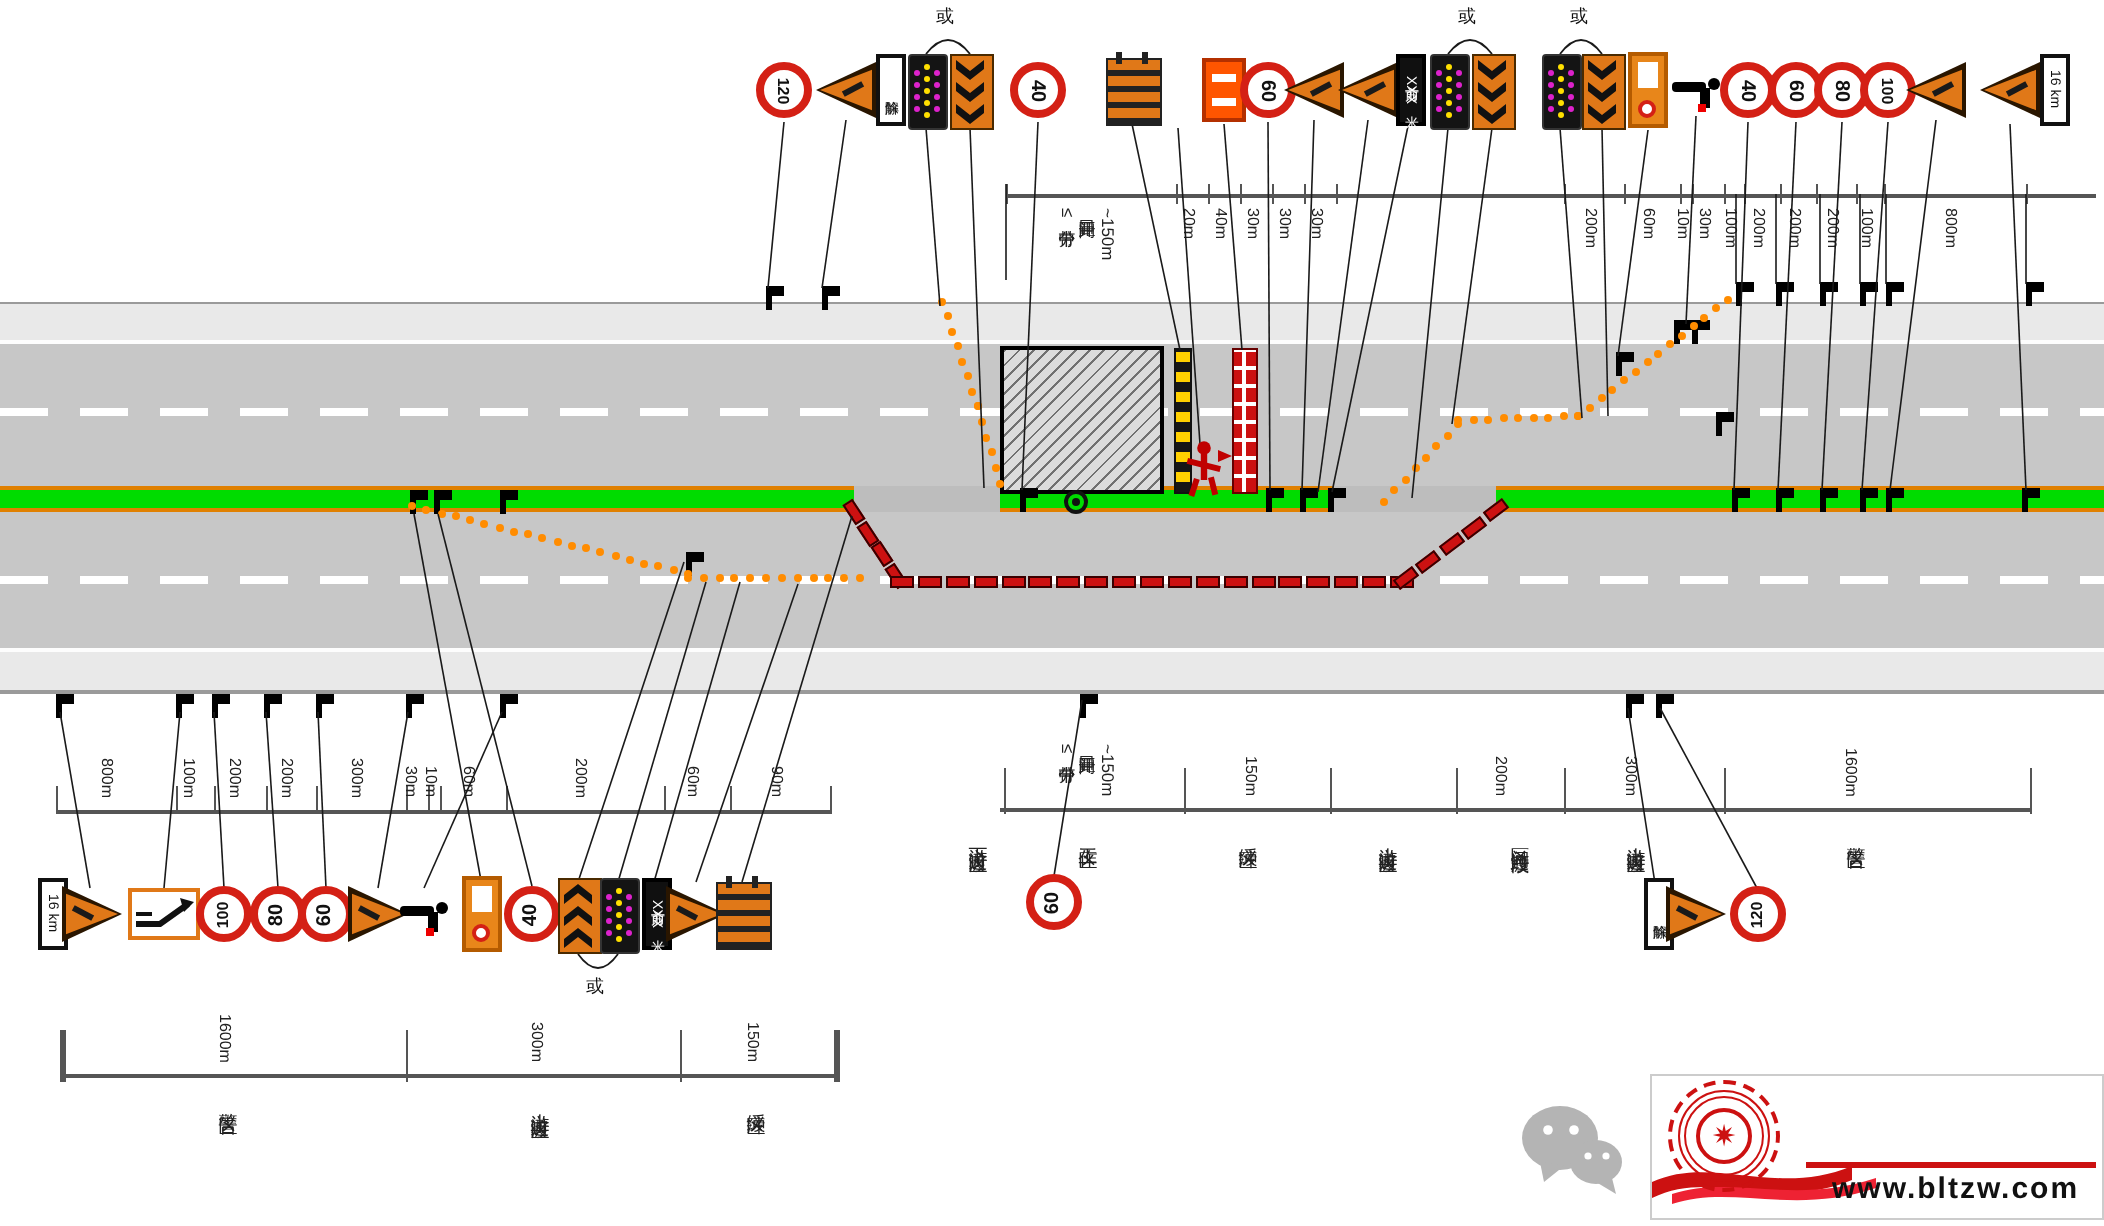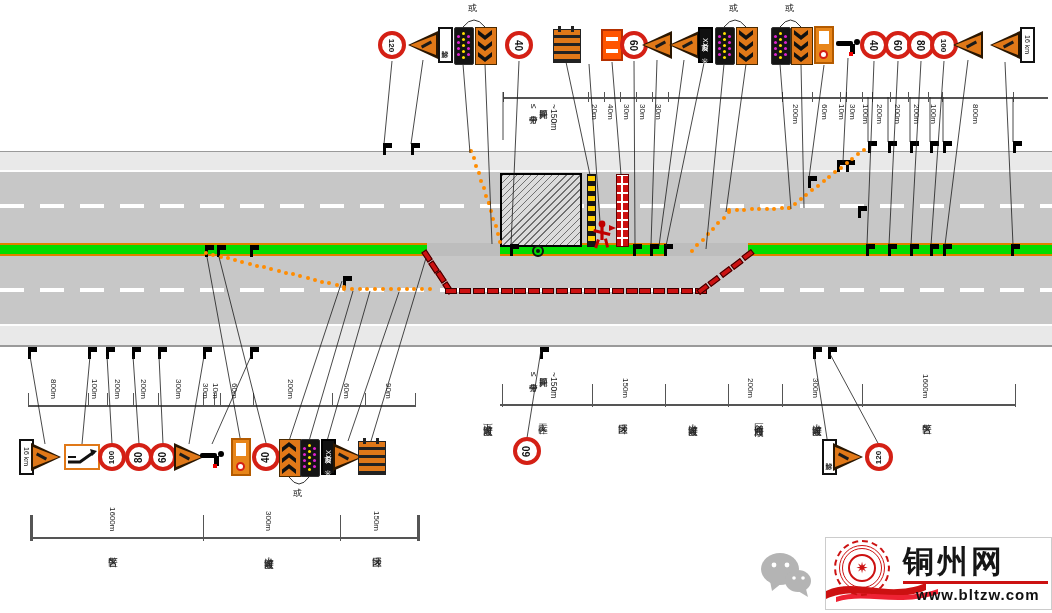--- a/index.html
+++ b/index.html
@@ -671,16 +671,15 @@
     <div class="e3">
         <span>✷</span>
       </div>
   </div>
   <div class="abs" style="left:826px;top:575px;z-index:20">
     <svg width="130" height="32" viewBox="0 0 130 32">
       <path d="M0,16 C30,2 62,24 100,8 L100,15 C62,31 30,9 0,24 Z" fill="#c11"></path>
       <path d="M10,22 C40,12 70,28 112,14 L112,19 C70,33 40,17 10,27 Z" fill="#e23"></path>
     </svg>
   </div>
-  <div class="abs wm-title">铜州网</div>
   <div class="abs wm-line"></div>
   <div class="abs wm-url">www.bltzw.com</div>
 </div>
 
 </body></html>

